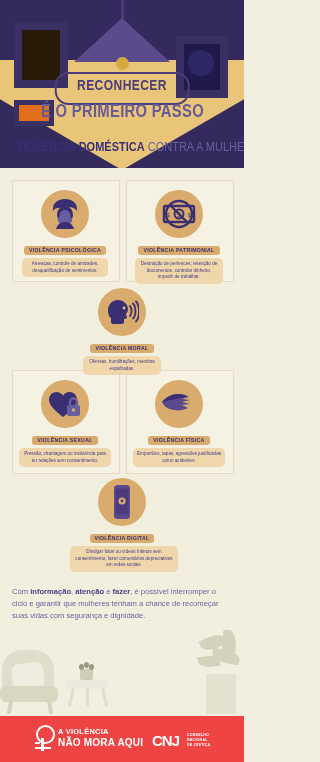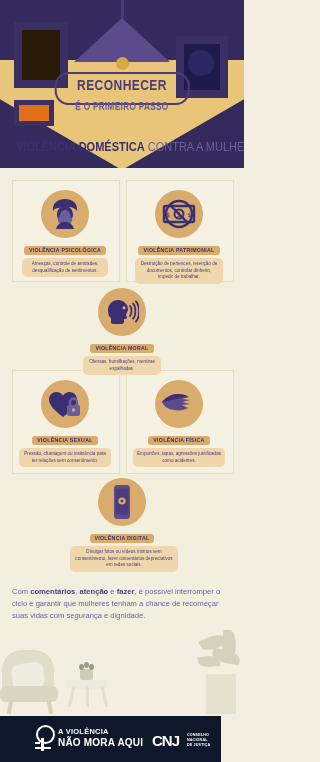--- a/index.html
+++ b/index.html
@@ -26,21 +26,21 @@
   .f3{left:176px;top:36px;width:52px;height:62px;background:#3a3063;}
   .f3 i{position:absolute;left:8px;top:8px;right:8px;bottom:8px;background:#201a4a;display:block;}
   .f3 i:after{content:"";position:absolute;left:4px;top:6px;width:26px;height:26px;border-radius:50%;background:#2e2766;}
 
   .badge{position:absolute;left:50%;top:72px;transform:translateX(-50%);
      border:2px solid #4c3c7a;border-radius:14px;padding:2px 13px 9px;}
   .badge span{font-family:"Liberation Sans Narrow","Liberation Sans",sans-serif;
      font-weight:bold;font-size:14px;letter-spacing:.5px;color:#4c3c7a;
      transform:scaleX(.86);display:inline-block;}
   .subtitle{position:absolute;left:0;top:101px;width:244px;text-align:center;
-     font-weight:bold;font-size:10px;letter-spacing:.4px;color:#6a5a95;}
+     font-weight:bold;font-size:18px;letter-spacing:.4px;color:#6a5a95;}
   .subtitle span{display:inline-block;transform:scaleX(.82);}
 
   .maintitle{position:absolute;left:0;top:140px;width:244px;text-align:center;
      font-size:12.5px;color:#4a3e86;white-space:nowrap;}
   .maintitle span{display:inline-block;transform:scaleX(.88);}
   .maintitle b{font-weight:bold;color:#3b2f74;}
   .maintitle em{font-style:normal;font-weight:normal;color:#6a5f9e;}
 
   
   .body-bg{position:absolute;left:0;top:168px;width:244px;height:470px;background:#f3efdf;}
@@ -89,21 +89,21 @@
   .tl{position:absolute;width:3px;height:20px;background:#e2dfd0;}
   .tl1{left:70px;top:57px;transform:rotate(12deg);}
   .tl2{left:103px;top:57px;transform:rotate(-12deg);}
   .tl3{left:86px;top:57px;}
   .pot{position:absolute;left:80px;top:39px;width:13px;height:11px;border-radius:2px;background:#cfccb8;}
   .pl{position:absolute;width:5px;height:6px;border-radius:50%;background:#9a9a86;}
   .plantbox{position:absolute;left:206px;top:44px;width:30px;height:40px;background:#e4e1ce;}
   .leaf{position:absolute;background:#d4d2bd;border-radius:0 60% 0 60%;}
 
   
-  .footer{position:absolute;left:0;top:716px;width:221px;height:46px;background:#0f172a;}
+  .footer{position:absolute;left:0;top:716px;width:244px;height:46px;background:#ef4444;}
   .flogo{position:absolute;left:34px;top:9px;display:flex;align-items:center;gap:5px;}
   .keyhole{width:19px;height:26px;position:relative;}
   .kh-circle{position:absolute;left:2px;top:0;width:15px;height:15px;border-radius:50%;border:2.2px solid #fff;}
   .kh-stem{position:absolute;left:7px;top:13px;width:3px;height:13px;background:#fff;}
   .kh-base{position:absolute;left:1px;top:22px;width:16px;height:2.4px;background:#fff;}
   .kh-tick{position:absolute;left:1px;top:17px;width:5px;height:2.2px;background:#fff;}
   .ftext{color:#fff;line-height:1.12;}
   .ftext .t1{font-size:7.4px;font-weight:bold;letter-spacing:.3px;}
   .ftext .t2{font-size:10px;font-weight:bold;letter-spacing:.2px;}
   .cnj{position:absolute;left:152px;top:16px;display:flex;align-items:center;gap:8px;}
@@ -222,21 +222,21 @@
         <rect x="4" y="1" width="16" height="34" rx="3.5" fill="#5b4a8c"></rect>
         <rect x="5.6" y="4.6" width="12.8" height="26" rx="1.6" fill="#4a3c7d"></rect>
         <circle cx="12" cy="17" r="3.6" fill="#d9ab6c"></circle>
         <circle cx="12" cy="17" r="1.4" fill="#4a3c7d"></circle>
       </svg>
     </div>
     <div><span class="label">VIOLÊNCIA DIGITAL</span></div>
     <div class="desc">Divulgar fotos ou vídeos íntimos sem consentimento, fazer comentários depreciativos em redes sociais.</div>
   </div>
 
-  <div class="closing"><span>Com </span><b>comentários</b><span>, </span><b>atenção</b><span> e </span><b>fazer</b><span>, é possível interromper o ciclo e garantir que mulheres tenham a chance de recomeçar suas vidas com segurança e dignidade.</span></div>
+  <div class="closing"><span>Com </span><b>informação</b><span>, </span><b>atenção</b><span> e </span><b>fazer</b><span>, é possível interromper o ciclo e garantir que mulheres tenham a chance de recomeçar suas vidas com segurança e dignidade.</span></div>
 
   <div class="room">
     <div class="chair-back"></div>
     <div class="pillow"></div>
     <div class="chair-seat"></div>
     <div class="leg l1"></div>
     <div class="leg l2"></div>
     <div class="pot"></div>
     <div class="pl" style="left:79px;top:34px;"></div>
     <div class="pl" style="left:84px;top:32px;"></div>

